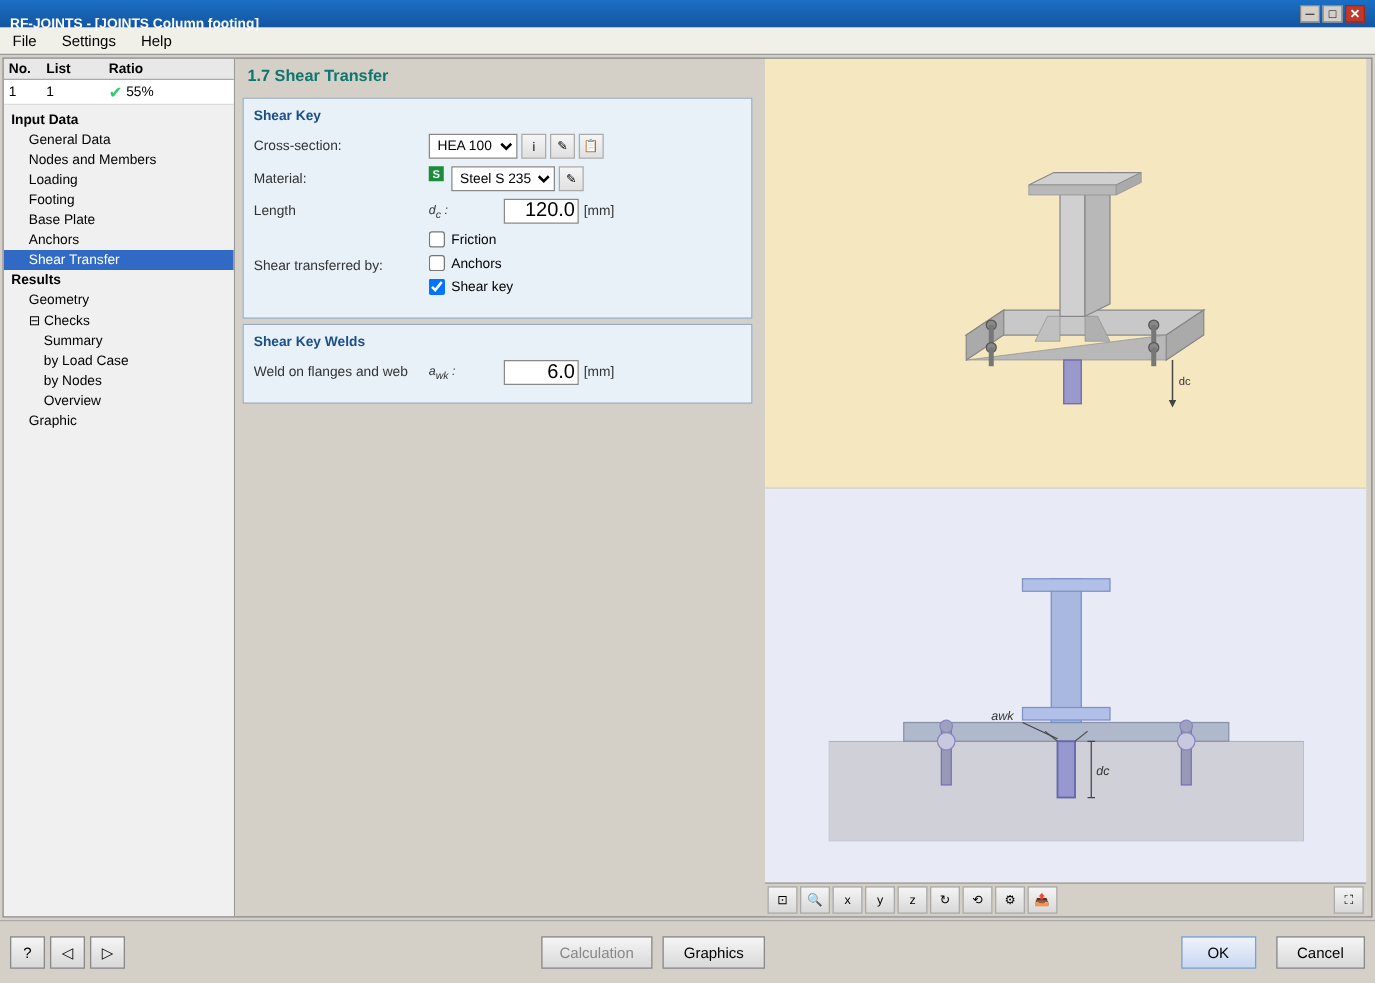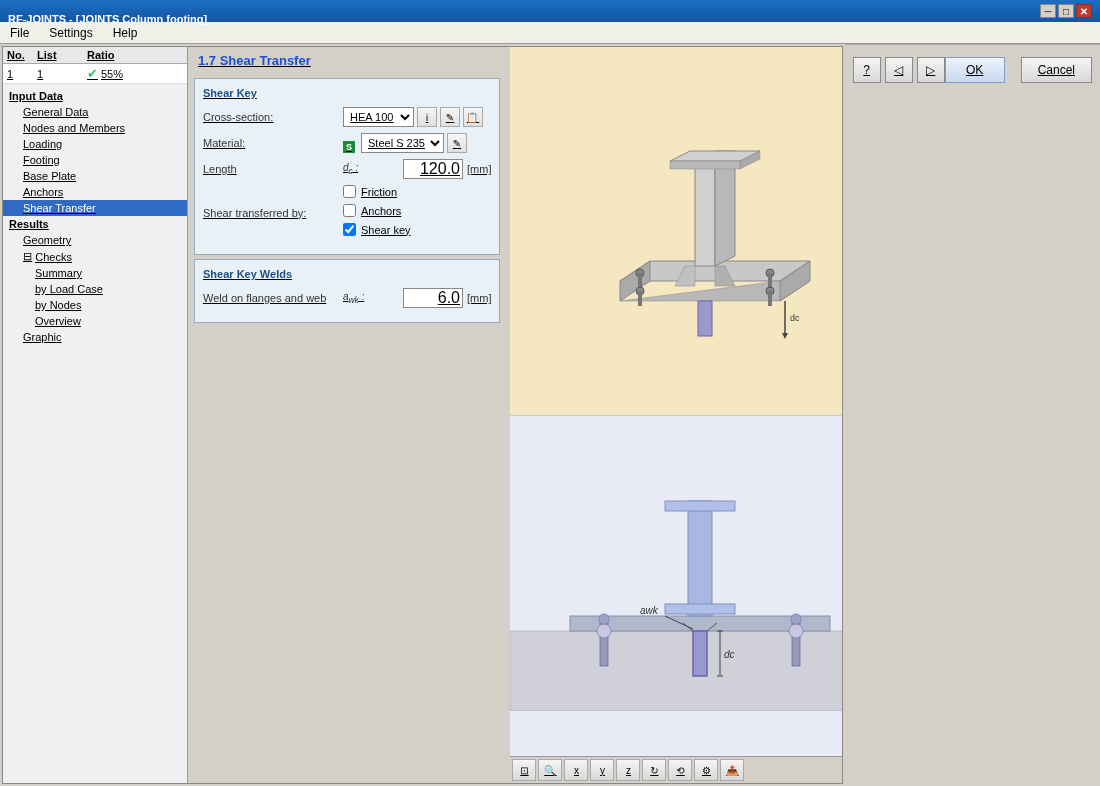--- a/index.html
+++ b/index.html
@@ -34,24 +34,23 @@
       display: flex;
       gap: 8px;
       height: 22px;
       align-items: center;
     }
     .menu-item { padding: 2px 6px; cursor: pointer; font-size: 12px; }
 
     
     .main-container {
       display: flex;
-      flex-direction: row;
+      flex-direction: column;
       height: calc(786px - 22px - 22px);
       background: #d4d0c8;
-      text-decoration: underline;
     }
 
     .content-area {
       display: flex;
       flex: 1;
       overflow: hidden;
       border: 1px solid #888;
       margin: 2px;
       background: #d4d0c8;
     }
@@ -121,21 +120,21 @@
     .form-panel {
       width: 420px;
       background: #d4d0c8;
       padding: 0;
     }
 
     .panel-title {
       font-size: 13px;
       font-weight: bold;
       padding: 6px 10px;
-      color: #1d4ed8;
+      color: #0f766e;
     }
 
     .section-box {
       background: #e8f0f8;
       border: 1px solid #9ab;
       margin: 4px 6px;
       padding: 8px;
     }
     .section-header {
       font-weight: bold;
@@ -148,21 +147,21 @@
       display: flex;
       align-items: center;
       margin-bottom: 6px;
       font-size: 11px;
     }
     .form-label { width: 140px; color: #333; }
     .form-label2 { width: 60px; color: #333; font-style: italic; font-size: 10px; }
 
     .dropdown-wrap {
       display: flex;
-      align-items: flex-end;
+      align-items: flex-start;
       gap: 3px;
     }
     select {
       height: 20px;
       font-size: 11px;
       border: 1px solid #888;
       background: white;
       padding: 0 2px;
     }
     .icon-btn {
@@ -541,18 +540,22 @@
 
     </div>
   </div>
 
   <div class="footer">
     <div class="footer-left">
       <button class="footer-icon-btn" title="Help">?</button>
       <button class="footer-icon-btn" title="Previous">◁</button>
       <button class="footer-icon-btn" title="Next">▷</button>
     </div>
+    <div class="footer-center">
+      <button class="calc-btn">Calculation</button>
+      <button class="footer-btn">Graphics</button>
+    </div>
     <div class="footer-right">
       <button class="footer-btn ok-btn">OK</button>
       <button class="footer-btn">Cancel</button>
     </div>
   </div>
 </div>
 
 </body></html>

